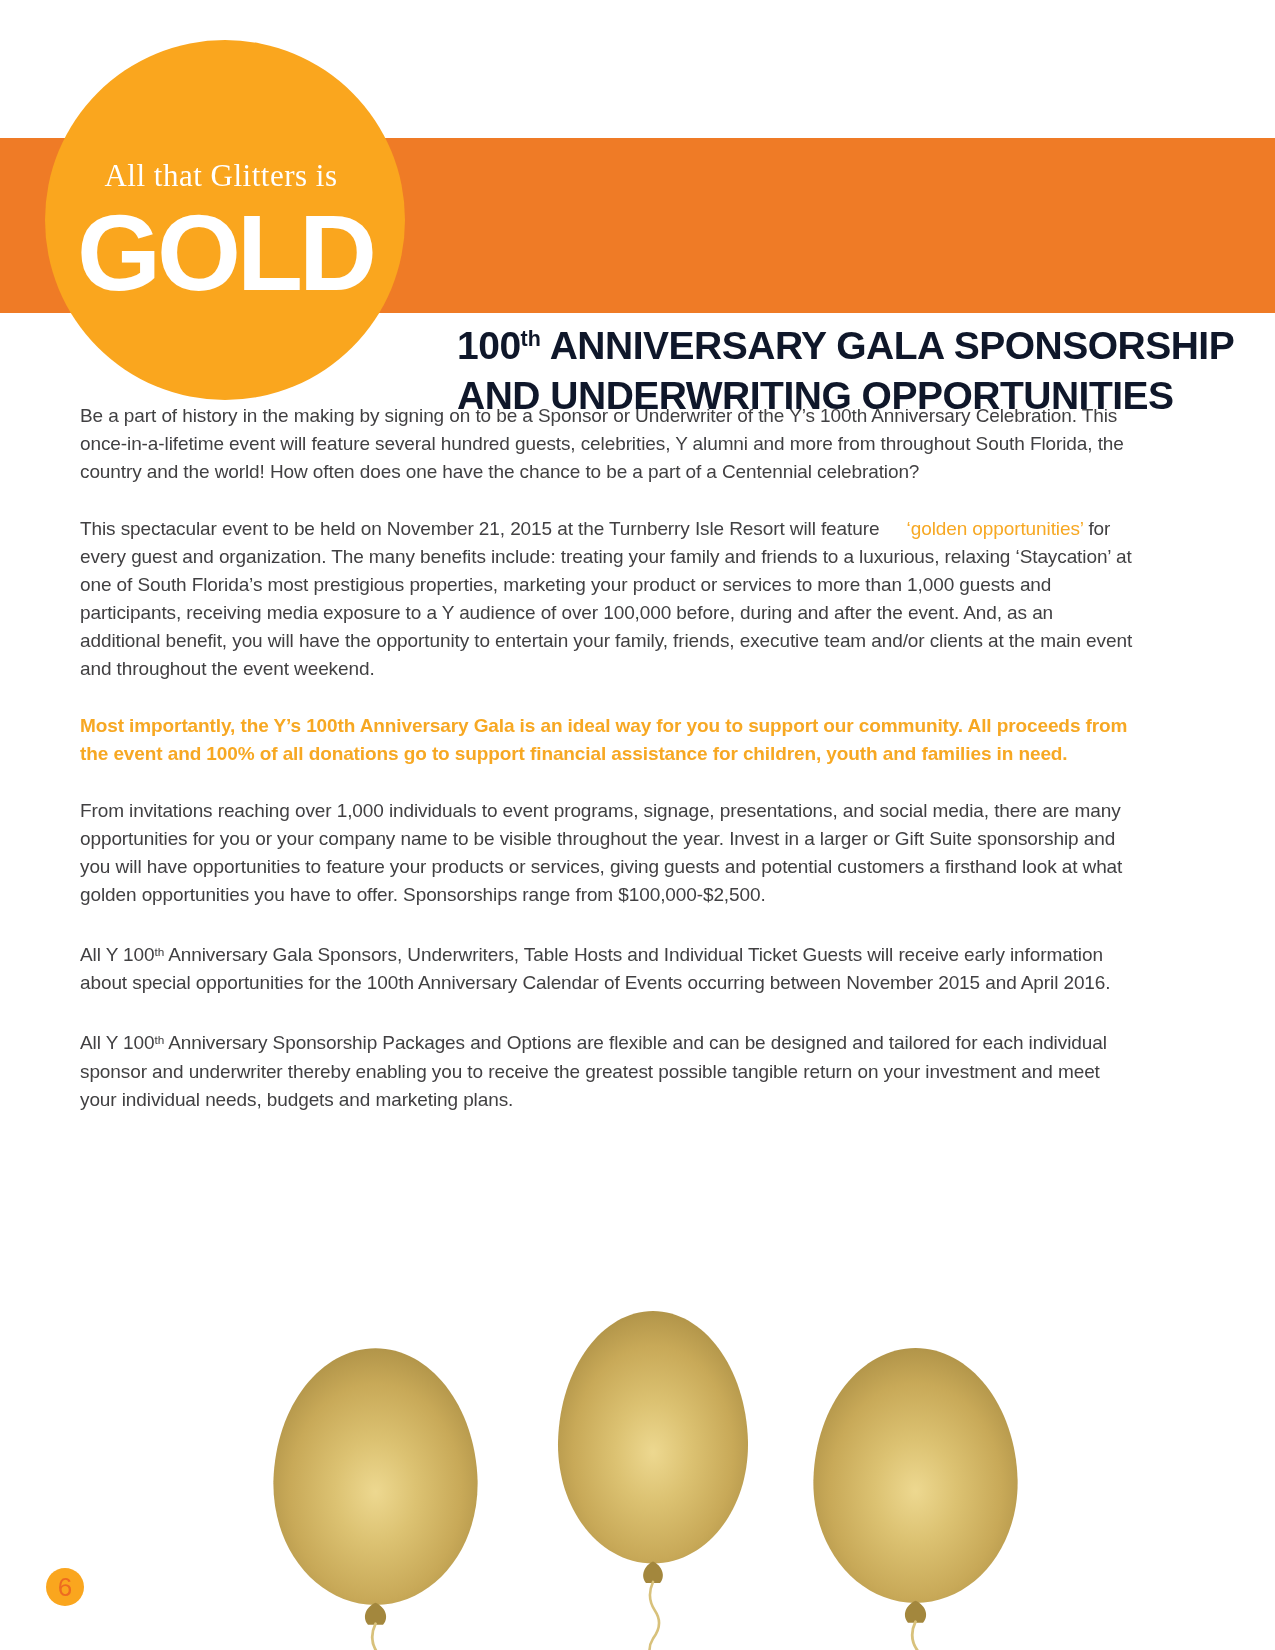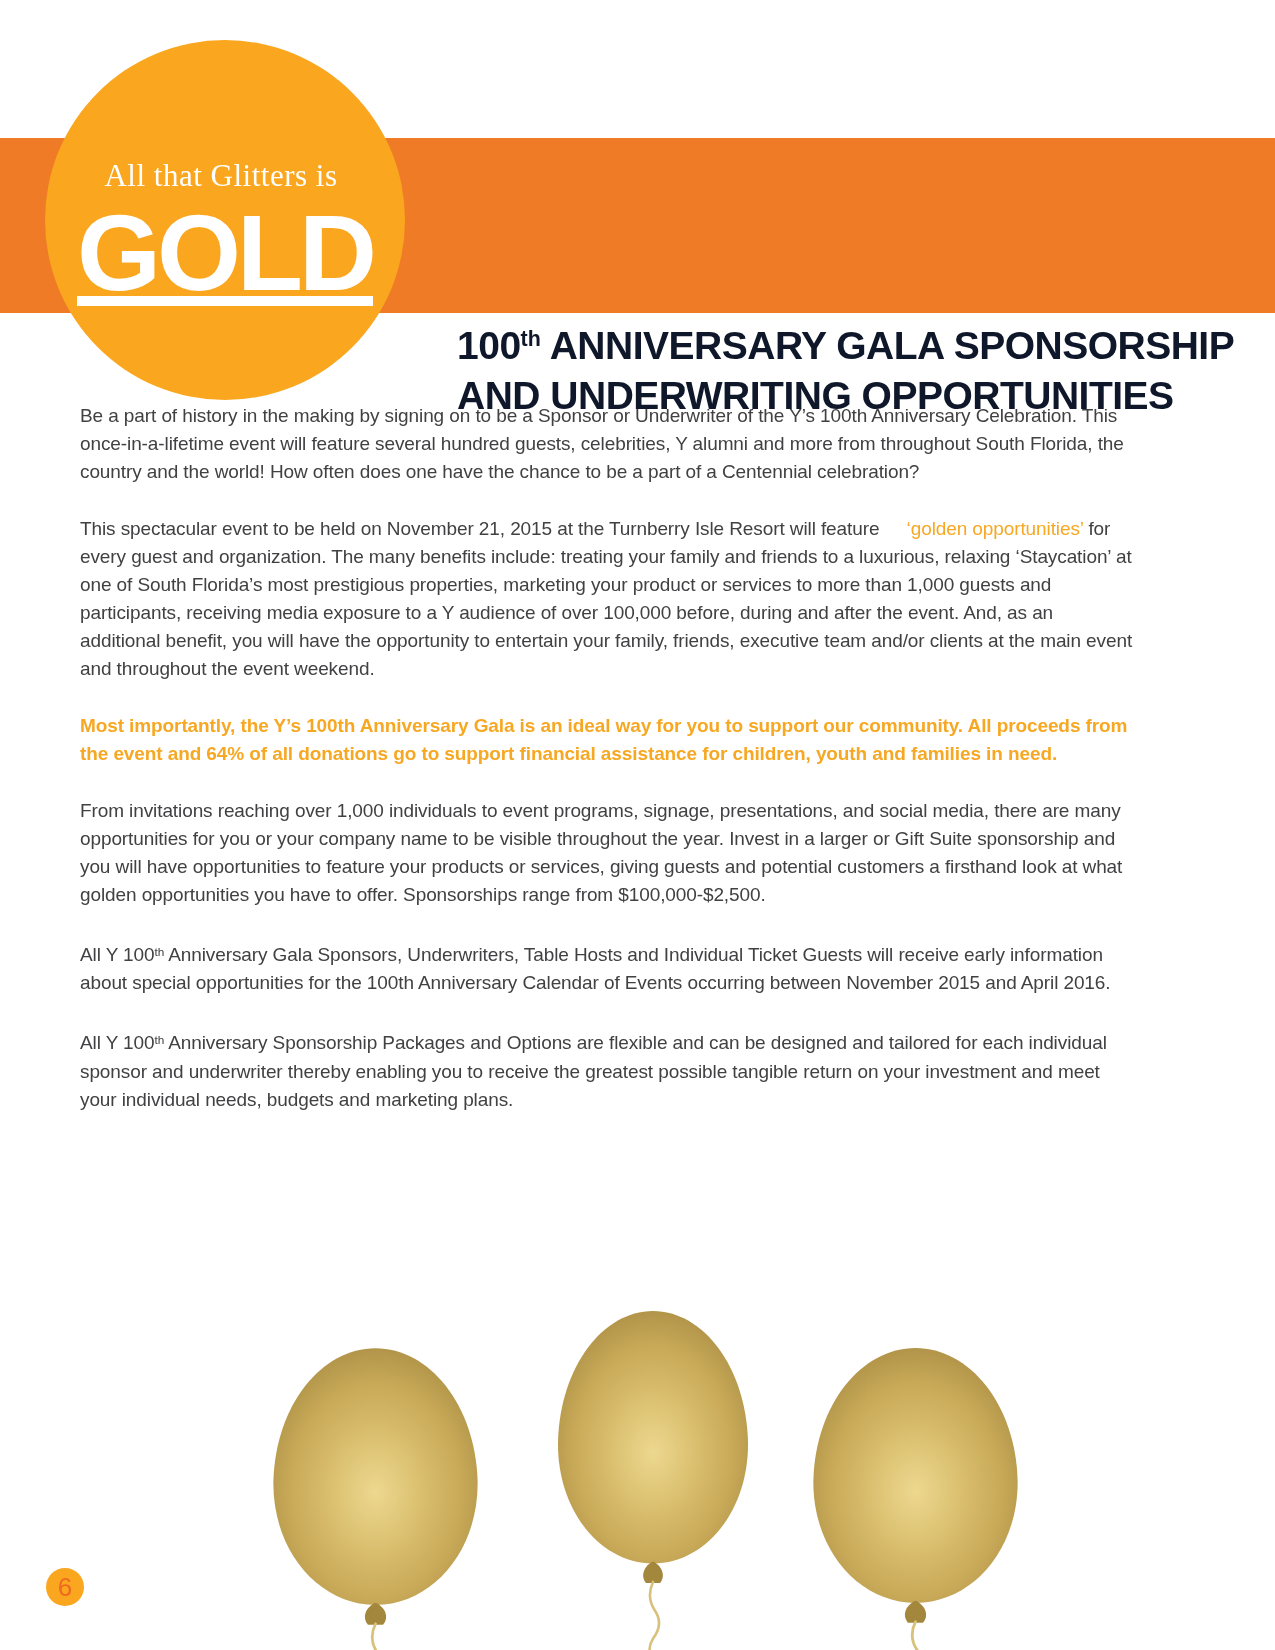--- a/index.html
+++ b/index.html
@@ -54,21 +54,20 @@
     font-weight: normal;
     letter-spacing: 0.5px;
     font-family: Liberation Serif, serif;
   }
   .hero-circle .badge-main {
     position: absolute;
     left: 0; right: 0; top: 150px;
     font-size: 108px;
     font-weight: bold;
     letter-spacing: -4px;
-    text-decoration: underline;
   }
 
   
   .copy {
     position: absolute;
     left: 80px; top: 402px;
     width: 1058px;
     color: var(--body-text);
     font-size: 19px;
     line-height: 28px;
@@ -115,21 +114,21 @@
   </div>
 
   <div class="hero-circle">
     <div class="badge-top">All that Glitters is</div>
     <div class="badge-main">GOLD</div>
   </div>
 
   <div class="copy">
     <p><span>Be a part of history in the making by signing on to be a Sponsor or Underwriter of the Y’s 100th Anniversary Celebration. This once-in-a-lifetime event will feature several hundred guests, celebrities, Y alumni and more from throughout South Florida, the country and the world!  How often does one have the chance to be a part of a Centennial celebration?</span></p>
     <p><span>This spectacular event to be held on November 21, 2015 at the Turnberry Isle Resort will feature </span><span class="seg-gold">‘golden opportunities’</span><span> for every guest and organization.  The many benefits include: treating your family and friends to a luxurious, relaxing ‘Staycation’ at one of South Florida’s most prestigious properties, marketing your product or services to more than 1,000 guests and participants, receiving media exposure to a Y audience of over 100,000 before, during and after the event. And, as an additional benefit, you will have the opportunity to entertain your family, friends, executive team and/or clients at the main event and throughout the event weekend.</span></p>
-    <p class="gold-bold"><span>Most importantly, the Y’s 100th Anniversary Gala is an ideal way for you to support our community.  All proceeds from the event and 64% of all donations go to support financial assistance for children, youth and families in need.</span></p>
+    <p class="gold-bold"><span>Most importantly, the Y’s 100th Anniversary Gala is an ideal way for you to support our community.  All proceeds from the event and 100% of all donations go to support financial assistance for children, youth and families in need.</span></p>
     <p><span>From invitations reaching over 1,000 individuals to event programs, signage, presentations, and social media, there are many opportunities for you or your company name to be visible throughout the year. Invest in a larger or Gift Suite sponsorship and you will have opportunities to feature your products or services, giving guests and potential customers a firsthand look at what golden opportunities you have to offer. Sponsorships range from $100,000-$2,500.</span></p>
     <p><span>All Y 100</span><span class="seg-sup">th</span><span> Anniversary Gala Sponsors, Underwriters, Table Hosts and Individual Ticket Guests will receive early information about special opportunities for the 100th Anniversary Calendar of Events occurring between November 2015 and April 2016.</span></p>
     <p><span>All Y 100</span><span class="seg-sup">th</span><span> Anniversary Sponsorship Packages and Options are flexible and can be designed and tailored for each individual sponsor and underwriter thereby enabling you to receive the greatest possible tangible return on your investment and meet your individual needs, budgets and marketing plans.</span></p>
   </div>
 
   <svg class="balloons" width="830" height="360" viewBox="0 0 830 360" aria-hidden="true">
     <defs>
       <radialGradient id="gGold" cx="0.5" cy="0.56" r="0.62">
         <stop offset="0" stop-color="#EDD890"></stop>
         <stop offset="0.32" stop-color="#DCC272"></stop>

